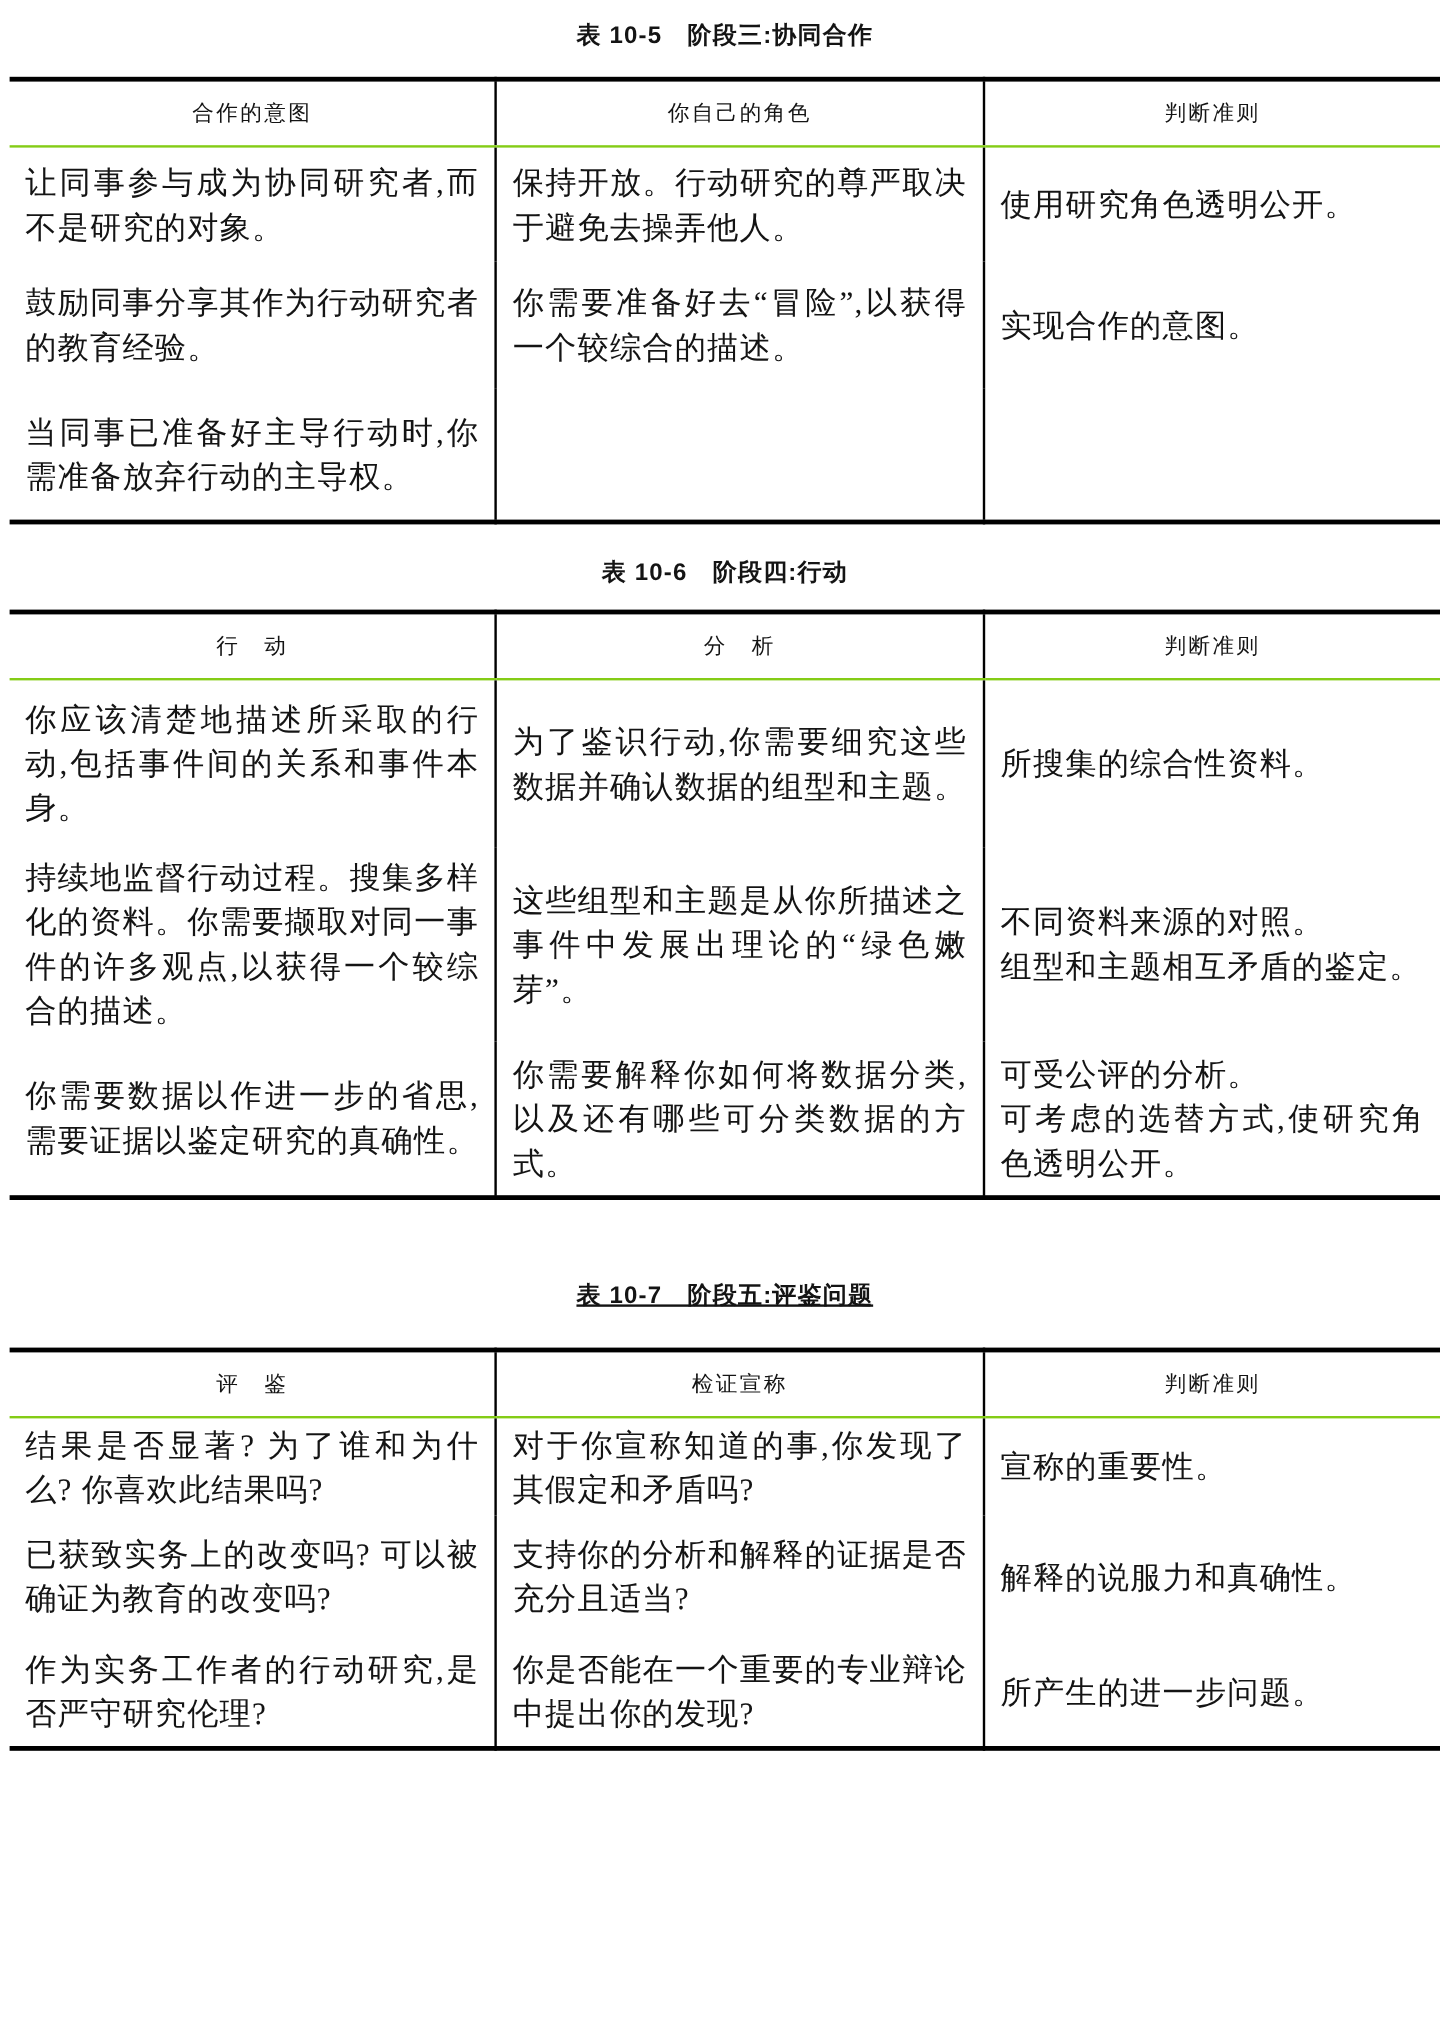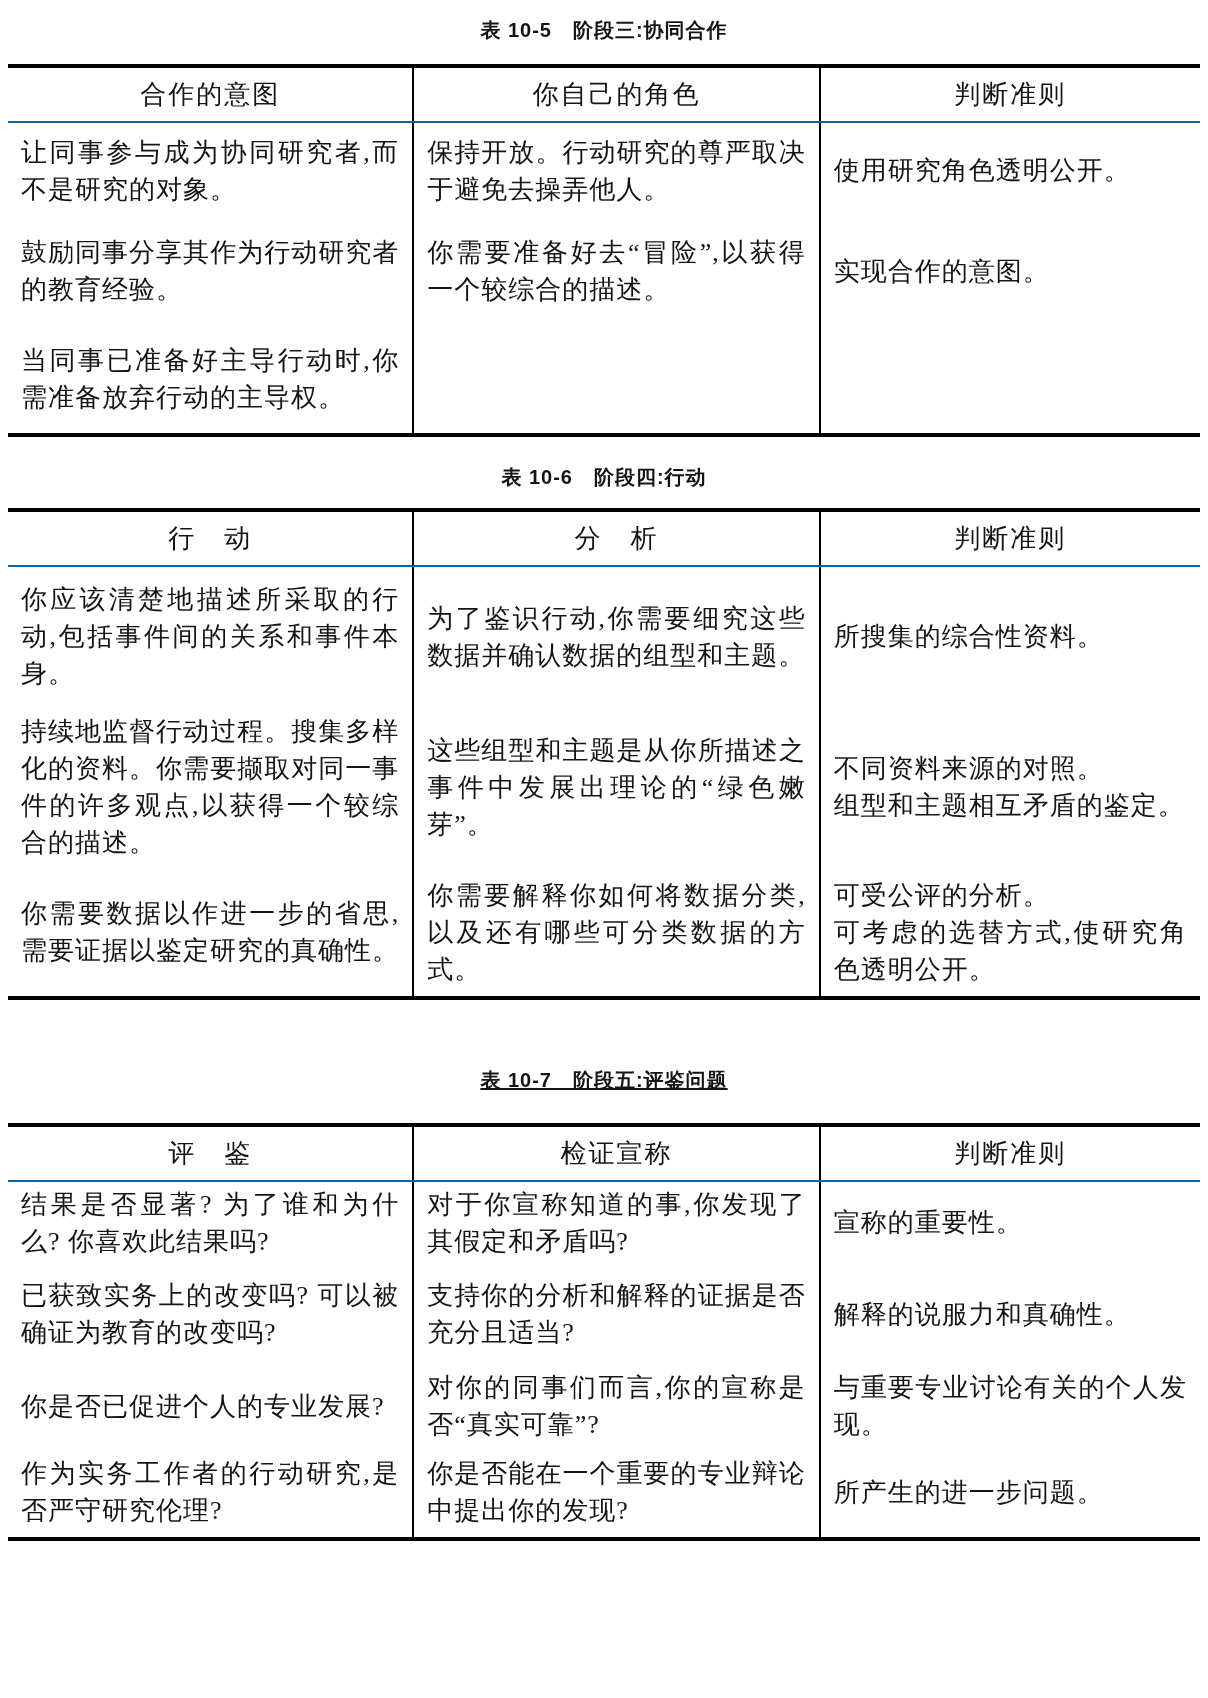--- a/index.html
+++ b/index.html
@@ -31,26 +31,26 @@
     table-layout: fixed;
     border-top: 4px solid #000;
     border-bottom: 4px solid #000;
   }
   col.w1 { width: 34.0%; }
   col.w2 { width: 34.1%; }
   col.w3 { width: 31.9%; }
 
   .tbl th {
     font-weight: normal;
-    font-size: 26px;
+    font-size: 18px;
     line-height: 31px;
     padding: 11px 4px;
     text-align: center;
     letter-spacing: 2px;
-    border-bottom: 2px solid #0369a1;
+    border-bottom: 2px solid #84cc16;
     vertical-align: middle;
   }
   .tbl td {
     font-size: 26px;
     line-height: 37px;
     letter-spacing: 1px;
     padding: 2px 13px;
     vertical-align: middle;
     text-align: justify;
   }
@@ -212,31 +212,20 @@
           <td>
               <p>已获致实务上的改变吗? 可以被确证为教育的改变吗?</p>
             </td>
           <td class="bl">
               <p>支持你的分析和解释的证据是否充分且适当?</p>
             </td>
           <td class="bl">
               <p>解释的说服力和真确性。</p>
             </td>
         </tr>
-        <tr class="r2">
-          <td>
-              <p>你是否已促进个人的专业发展?</p>
-            </td>
-          <td class="bl">
-              <p>对你的同事们而言,你的宣称是否“真实可靠”?</p>
-            </td>
-          <td class="bl">
-              <p>与重要专业讨论有关的个人发现。</p>
-            </td>
-        </tr>
         <tr class="r3">
           <td>
               <p>作为实务工作者的行动研究,是否严守研究伦理?</p>
             </td>
           <td class="bl">
               <p>你是否能在一个重要的专业辩论中提出你的发现?</p>
             </td>
           <td class="bl">
               <p>所产生的进一步问题。</p>
             </td>

